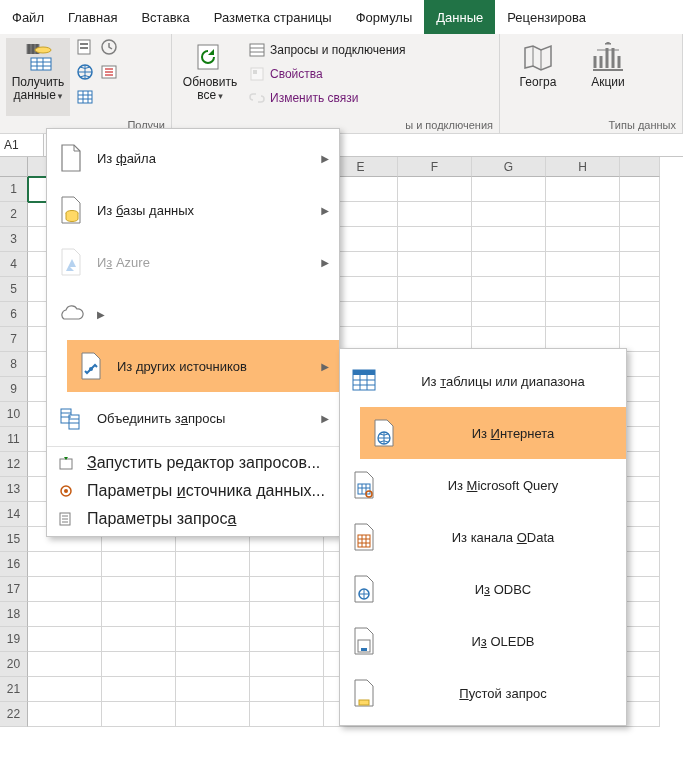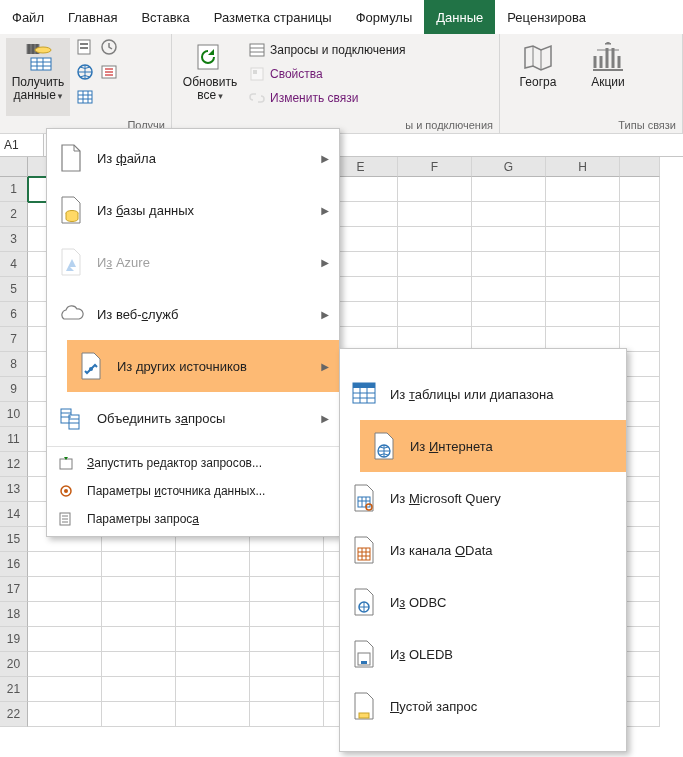--- a/index.html
+++ b/index.html
@@ -37,24 +37,24 @@
   .col-h { width:74px; border-right:1px solid #d4d4d4; border-bottom:1px solid #b7b7b7; background:#e6e6e6; display:flex; align-items:center; justify-content:center; font-size:12px; color:#555; }
   .corner { position:absolute; left:0; top:0; width:28px; height:20px; background:#e6e6e6; border-right:1px solid #b7b7b7; border-bottom:1px solid #b7b7b7; }
   .rows { }
   .row { display:flex; height:25px; }
   .row-h { width:28px; background:#e6e6e6; border-right:1px solid #b7b7b7; border-bottom:1px solid #d4d4d4; display:flex; align-items:center; justify-content:center; font-size:12px; color:#555; }
   .cell { width:74px; border-right:1px solid #d4d4d4; border-bottom:1px solid #d4d4d4; }
   .cell.selected { outline:2px solid #217346; outline-offset:-1px; }
 
   
   .menu1 { position:absolute; left:46px; top:128px; width:294px; background:#fff; border:1px solid #c6c6c6; box-shadow:3px 3px 6px rgba(0,0,0,0.25); padding:3px 0; }
-  .menu2 { position:absolute; left:339px; top:348px; width:288px; background:#fff; border:1px solid #c6c6c6; box-shadow:3px 3px 6px rgba(0,0,0,0.25); padding:19px 0; }
+  .menu2 { position:absolute; left:339px; top:348px; width:288px; background:#fff; border:1px solid #c6c6c6; box-shadow:3px 3px 6px rgba(0,0,0,0.25); padding:6px 0;text-align:center; }
 
   .m-item { display:flex; align-items:center; height:52px; padding:0 10px; gap:12px; position:relative; font-size:13px; color:#222; }
-  .m-item.short { height:28px; font-size:12px; }
+  .m-item.short { height:28px; font-size:16px; }
   .m-item .m-icon { width:28px; height:28px; display:flex; align-items:center; justify-content:center; flex-shrink:0; }
   .m-item.short .m-icon { width:18px; height:18px; }
   .m-item .m-label { flex:1; }
   .m-item .m-arrow { font-size:10px; color:#666; }
   .m-item.hover { background:#fdba74;margin-left:20px; }
   .m-item.disabled { color:#a0a0a0; }
   .m-sep { height:1px; background:#e1e1e1; margin:2px 0; }
   u { text-decoration: underline; }
 </style>
 </head>
@@ -176,21 +176,21 @@
         <div class="icon-box">
           <svg width="34" height="30" viewBox="0 0 34 30">
             <path d="M4 26 v-12 M10 26 v-12 M16 26 v-20 M22 26 v-20 M28 26 v-12" stroke="#7f7f7f" stroke-width="3"></path>
             <path d="M2 28 h30" stroke="#7f7f7f" stroke-width="2"></path>
             <path d="M6 8 L28 8 M14 2 L20 2 L17 0 Z" stroke="#7f7f7f" fill="#7f7f7f"></path>
           </svg>
         </div>
         <div class="lbl">Акции</div>
       </div>
     </div>
-    <div class="r-group-label">Типы связи</div>
+    <div class="r-group-label">Типы данных</div>
   </div>
 </div>
 
 <div class="formula-bar">
   <div class="name-box">A1</div>
   <div class="fx-box">fx</div>
   <div class="formula-input"></div>
 </div>
 
 <div class="grid-area">
@@ -505,21 +505,20 @@
       </span>
     <span class="m-label">И<u>з</u> Azure</span>
     <span class="m-arrow">▶</span>
   </div>
   <div class="m-item">
     <span class="m-icon">
         <svg width="26" height="30">
           <path d="M6 20 a5 5 0 0 1 2-9 a6 6 0 0 1 11 -1 a5 5 0 0 1 2 10 Z" fill="#fff" stroke="#7f7f7f" stroke-width="1.2"></path>
         </svg>
       </span>
-    <span class="m-label">Из веб-<u>с</u>лужб</span>
     <span class="m-arrow">▶</span>
   </div>
   <div class="m-item hover">
     <span class="m-icon">
         <svg width="26" height="30">
           <path d="M4 2 h12 l6 6 v20 h-18 Z" fill="#fff" stroke="#7f7f7f"></path>
           <path d="M13 18 l-4 4 l-2 -2 M13 18 l4 -4 l2 2" stroke="#2e75b6" stroke-width="2" fill="none"></path>
           <circle cx="13" cy="18" r="2" fill="#2e75b6"></circle>
         </svg>
       </span>

